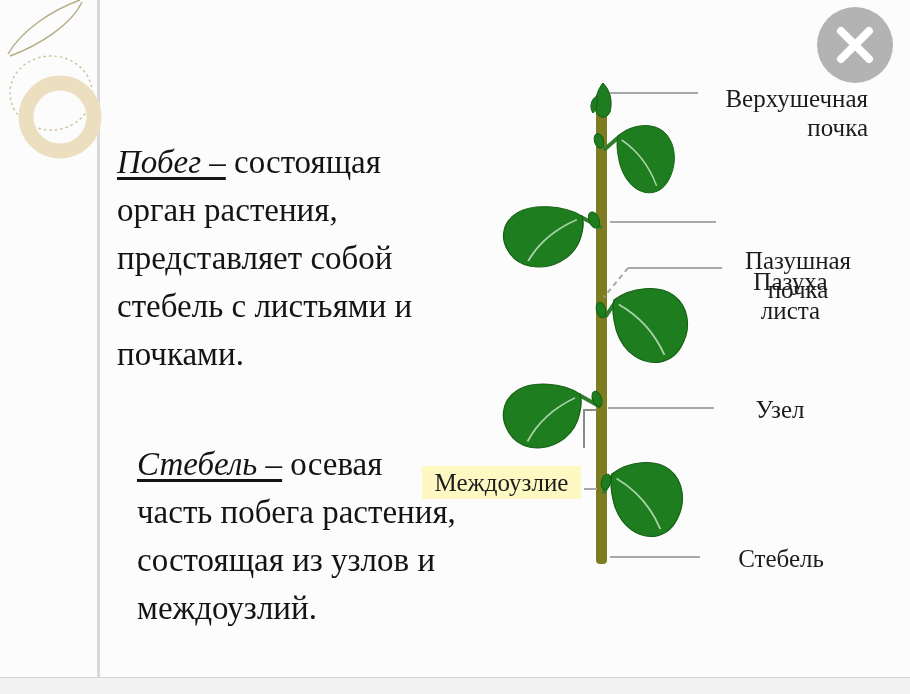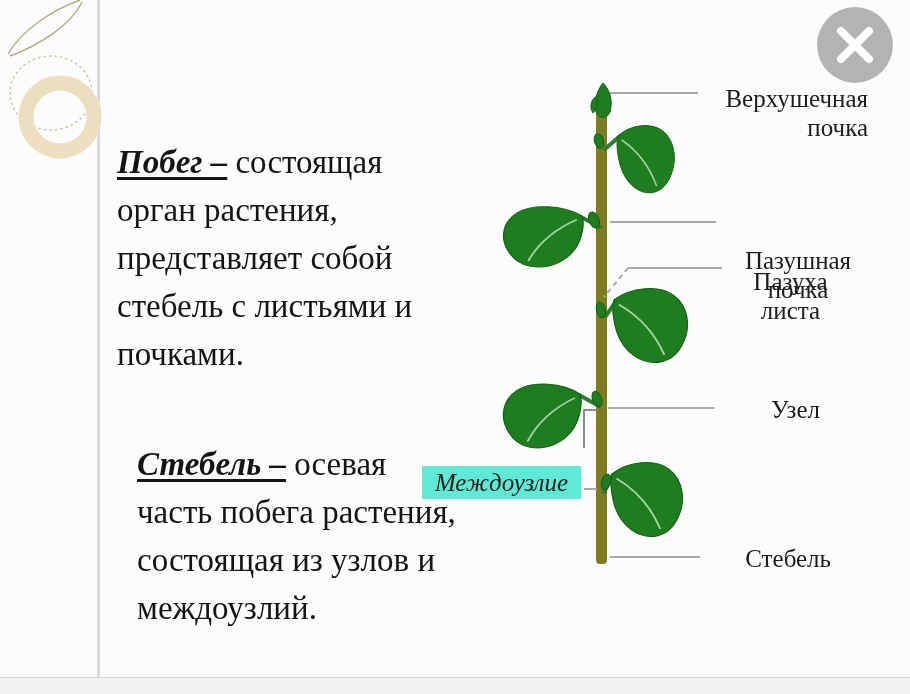--- a/index.html
+++ b/index.html
@@ -14,36 +14,36 @@
   
   #left-strip{position:absolute; left:0; top:0; width:106px; height:694px; z-index:2;}
   #divider{position:absolute; left:97px; top:0; width:3px; height:678px; background:#d9d9d9; z-index:1;}
 
   
   #bottom-bar{position:absolute; left:0; bottom:0; width:910px; height:16px;
     background:#f2f2f3; border-top:1px solid #d5d5d5; z-index:5;}
 
   
   .textblock{position:absolute; z-index:3; color:var(--text); font-size:33px; line-height:48px; white-space:nowrap;}
-  .term{font-weight:bold; font-style:italic; text-decoration:underline;
+  .term{font-weight:normal; font-style:italic; text-decoration:underline;
     text-decoration-thickness:2.5px; text-underline-offset:4px;}
   #p1{left:117px; top:138px;}
   #p2{left:113px; top:440px;margin-left:24px;}
 
   
   #diagram-svg{position:absolute; left:0; top:0; z-index:4; pointer-events:none;}
 
   
   .dlabel{position:absolute; z-index:5; color:#1c1c1c; font-size:25px; line-height:29px; text-align:center;}
   #lbl-apical{left:698px; top:84px; width:170px;text-align:right;}
   #lbl-axillary{left:733px; top:198px; width:130px;margin-top:48px;}
   #lbl-axil{left:733px; top:255px; width:115px;margin-top:12px;}
-  #lbl-node{left:740px; top:395px; width:80px; text-align:right;}
-  #lbl-internode{left:422px; top:466px; width:155px; background:#5eead4; padding:2px 2px; text-align:center;font-style:italic;}
-  #lbl-stem{left:731px; top:544px; width:100px; text-align:right;}
+  #lbl-node{left:740px; top:395px; width:80px; text-align:center;}
+  #lbl-internode{left:422px; top:466px; width:155px; background:#fef9c3; padding:2px 2px; text-align:center;}
+  #lbl-stem{left:731px; top:544px; width:100px; text-align:center;}
 
   
   #close-button{position:absolute; left:817px; top:7px; width:76px; height:76px;
     border-radius:50%; background:var(--close); z-index:6; cursor:pointer;
     display:flex; align-items:center; justify-content:center;}
 </style>
 </head>
 <body>
 
 <div id="screen">

